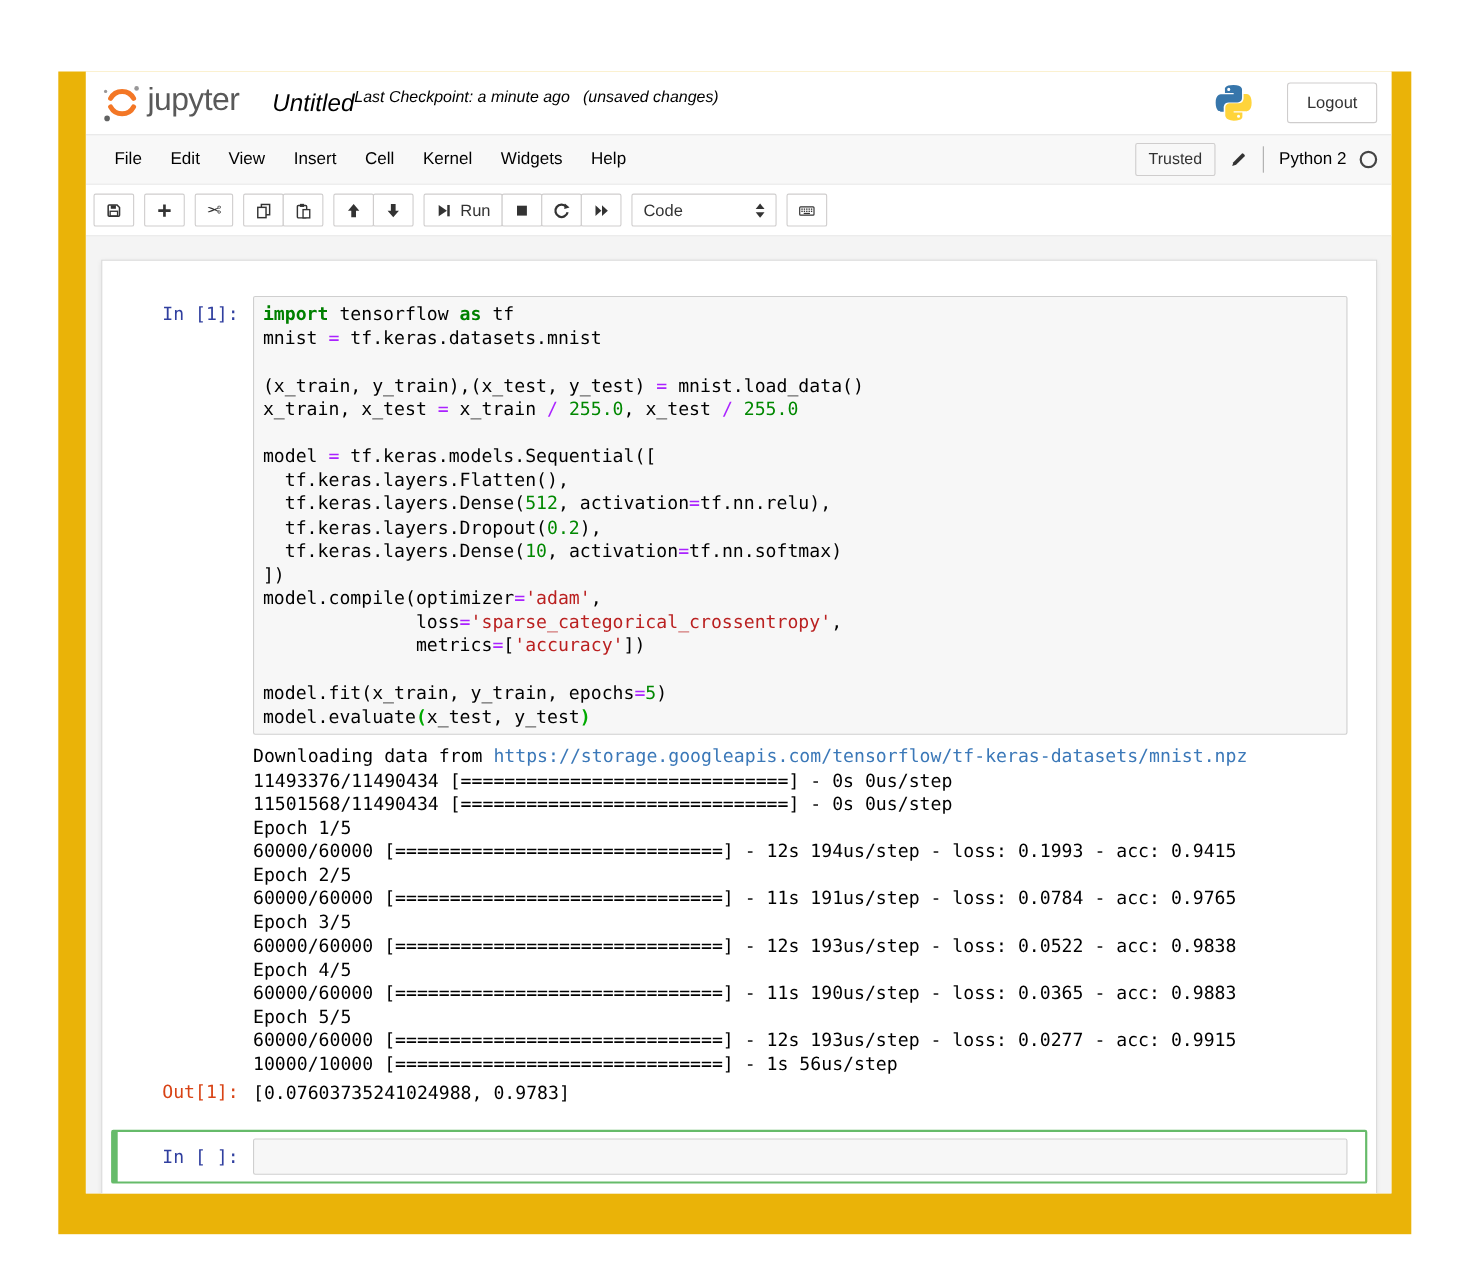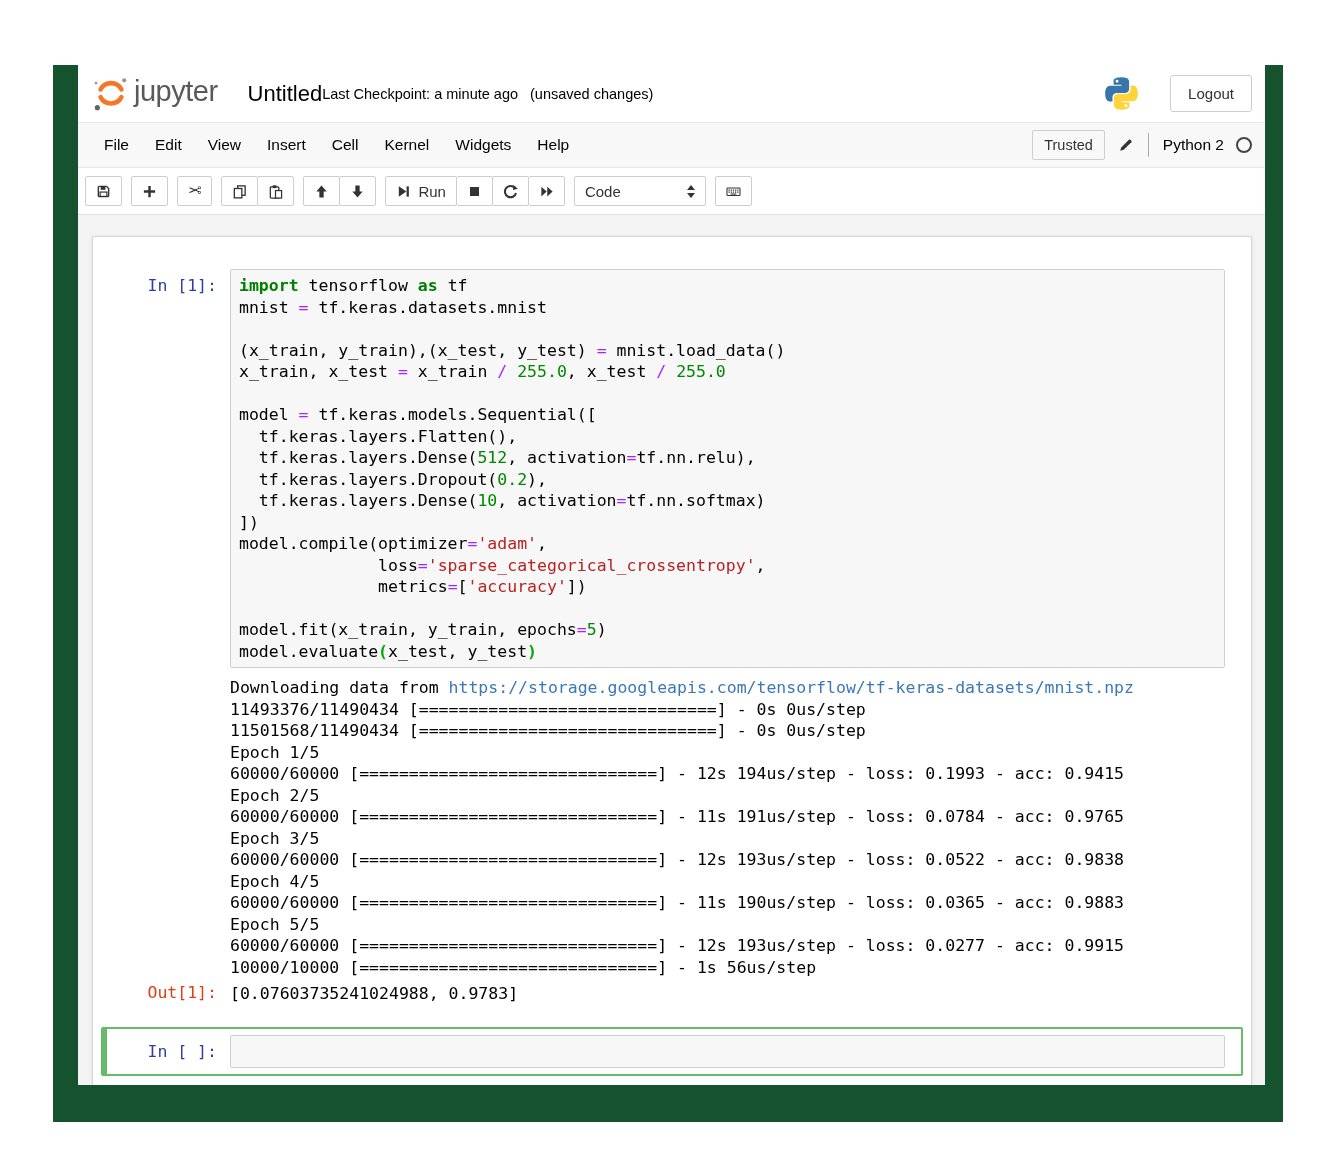--- a/index.html
+++ b/index.html
@@ -1,27 +1,27 @@
 <!DOCTYPE html>
 <html><head>
 <meta charset="utf-8">
 <style>
   * { margin:0; padding:0; box-sizing:border-box; }
   html,body { width:1334px; height:1155px; background:#fff; overflow:hidden;
               font-family:"Liberation Sans","DejaVu Sans",sans-serif; }
-  .frame { position:absolute; left:53px; top:65px; width:1230px; height:1057px; background:#14532d; }
+  .frame { position:absolute; left:53px; top:65px; width:1230px; height:1057px; background:#eab308; }
   .window { position:absolute; left:25px; top:0; width:1187px; height:1020px; background:#fff;
             overflow:hidden; display:flex; flex-direction:column; }
 
   
   .nb-header { height:57px; display:flex; align-items:center; padding:0 13px; background:#fff; flex:none; }
   .logo { display:flex; align-items:center; cursor:pointer; }
   .logo svg { width:40px; height:40px; }
   .logo-text { font-size:29px; color:#595959; letter-spacing:-0.5px; margin-left:3px; position:relative; top:-2px; }
-  .title-area { display:flex; align-items:center; margin-left:30px; }
+  .title-area { display:flex; align-items:flex-start; margin-left:30px;font-style:italic; }
   .nb-title { font-size:22px; color:#000; }
   .checkpoint { font-size:14.5px; color:#000; margin-left:0; }
   .unsaved { font-size:14.5px; color:#000; margin-left:12px; }
   .header-right { margin-left:auto; display:flex; align-items:center; }
   .python-logo svg { width:37px; height:37px; display:block; }
   .logout-btn { margin-left:30px; padding:9px 17px; font-size:15px; color:#333; background:#fff;
                 border:1px solid #cfcdcd; border-radius:3px; cursor:pointer; }
 
   
   .menubar { height:46px; background:#f8f8f8; border-top:1px solid #e7e7e7; border-bottom:1px solid #e7e7e7;

